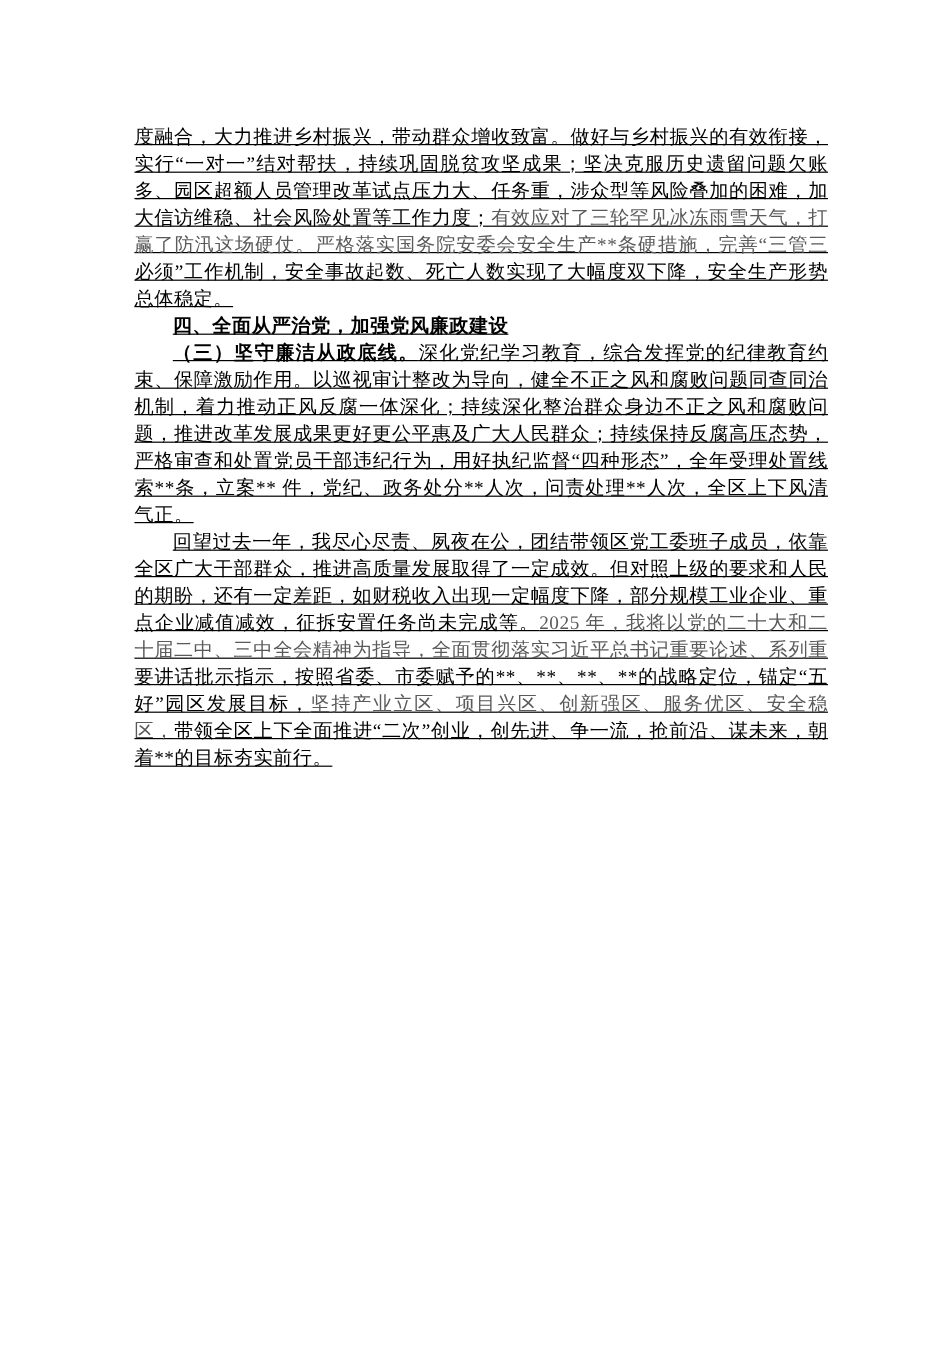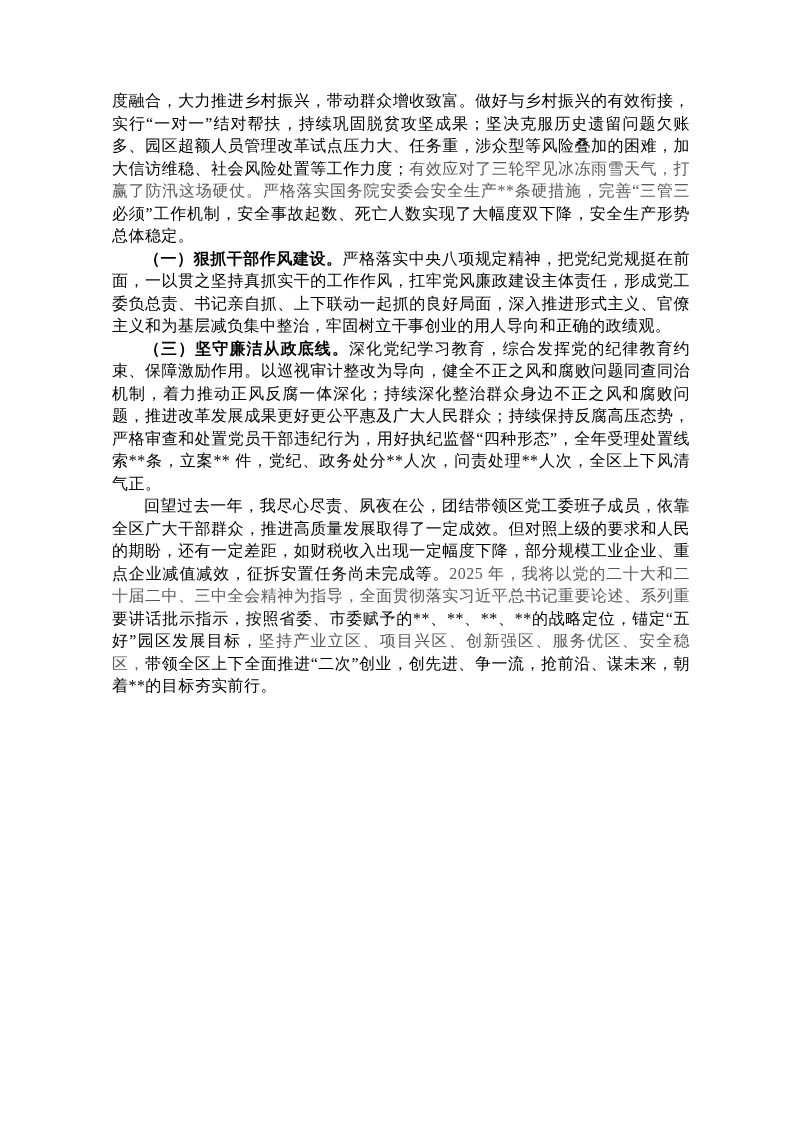--- a/index.html
+++ b/index.html
@@ -12,22 +12,23 @@
     width: 793px;
     height: 1122px;
     background: #ffffff;
     overflow: hidden;
     font-family: "Liberation Serif", "DejaVu Serif", serif;
     color: #000000;
   }
   .doc-body {
     position: absolute;
     left: 112px;
-    top: 90px;
+    top: 104px;
     width: 578px;
+    text-decoration: underline;
   }
   .doc-body p {
     margin: 0;
     padding: 0;
     font-size: 16px;
     line-height: 22.5px;
     letter-spacing: 0.45px;
     text-align: justify;
     text-justify: inter-character;
     text-indent: 2em;
@@ -45,17 +46,17 @@
   .muted {
     color: #5a5a5a;
   }
 </style>
 </head>
 <body>
 
 <div class="page">
   <div class="doc-body" id="doc-body">
       <p class="no-indent"><span>度融合，大力推进乡村振兴，带动群众增收致富。做好与乡村振兴的有效衔接，实行“一对一”结对帮扶，持续巩固脱贫攻坚成果；坚决克服历史遗留问题欠账多、园区超额人员管理改革试点压力大、任务重，涉众型等风险叠加的困难，加大信访维稳、社会风险处置等工作力度；</span><span class="muted">有效应对了三轮罕见冰冻雨雪天气，打赢了防汛这场硬仗。严格落实国务院安委会安全生产**条硬措施，完善“三管三</span><span>必须”工作机制，安全事故起数、死亡人数实现了大幅度双下降，安全生产形势总体稳定。</span></p>
-      <p class=""><span class="lead">（一）狠抓干部作风建设。</span><span>严格落实中央八项规定精神，把党纪党规挺在前面，一以贯之坚持真抓实干的工作作风，扛牢党风廉政建设主体责任，形成党工委负总责、书记亲自抓、上下联动一起抓的良好局面，深入推进形式主义、官僚主义和为基层减负集中整治，牢固树立干事创业的用人导向和正确的政绩观。</span></p>
+      <p class="heading "><span class="lead">四、全面从严治党，加强党风廉政建设</span></p>
       <p class=""><span class="lead">（三）坚守廉洁从政底线。</span><span>深化党纪学习教育，综合发挥党的纪律教育约束、保障激励作用。以巡视审计整改为导向，健全不正之风和腐败问题同查同治机制，着力推动正风反腐一体深化；持续深化整治群众身边不正之风和腐败问题，推进改革发展成果更好更公平惠及广大人民群众；持续保持反腐高压态势，严格审查和处置党员干部违纪行为，用好执纪监督“四种形态”，全年受理处置线索**条，立案** 件，党纪、政务处分**人次，问责处理**人次，全区上下风清气正。</span></p>
       <p class=""><span>回望过去一年，我尽心尽责、夙夜在公，团结带领区党工委班子成员，依靠全区广大干部群众，推进高质量发展取得了一定成效。但对照上级的要求和人民的期盼，还有一定差距，如财税收入出现一定幅度下降，部分规模工业企业、重点企业减值减效，征拆安置任务尚未完成等。</span><span class="muted">2025 年，我将以党的二十大和二十届二中、三中全会精神为指导，全面贯彻落实习近平总书记重要论述、系列重</span><span>要讲话批示指示，按照省委、市委赋予的**、**、**、**的战略定位，锚定“五好”园区发展目标，</span><span class="muted">坚持产业立区、项目兴区、创新强区、服务优区、安全稳区，</span><span>带领全区上下全面推进“二次”创业，创先进、争一流，抢前沿、谋未来，朝着**的目标夯实前行。</span></p>
     </div>
 </div>
 
 </body></html>

